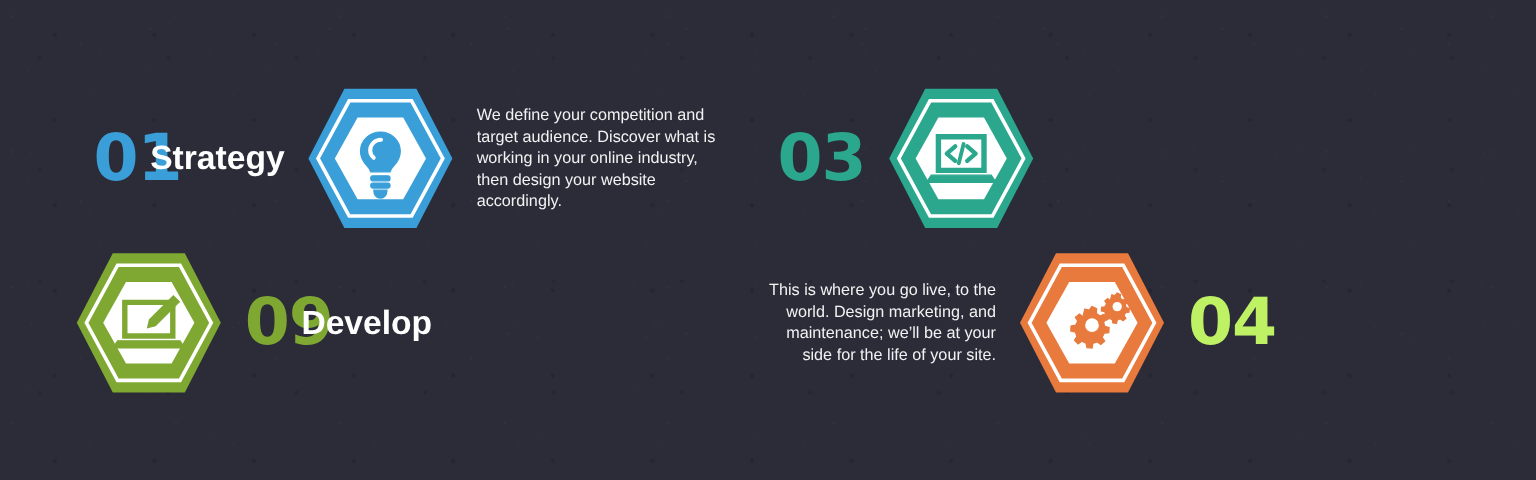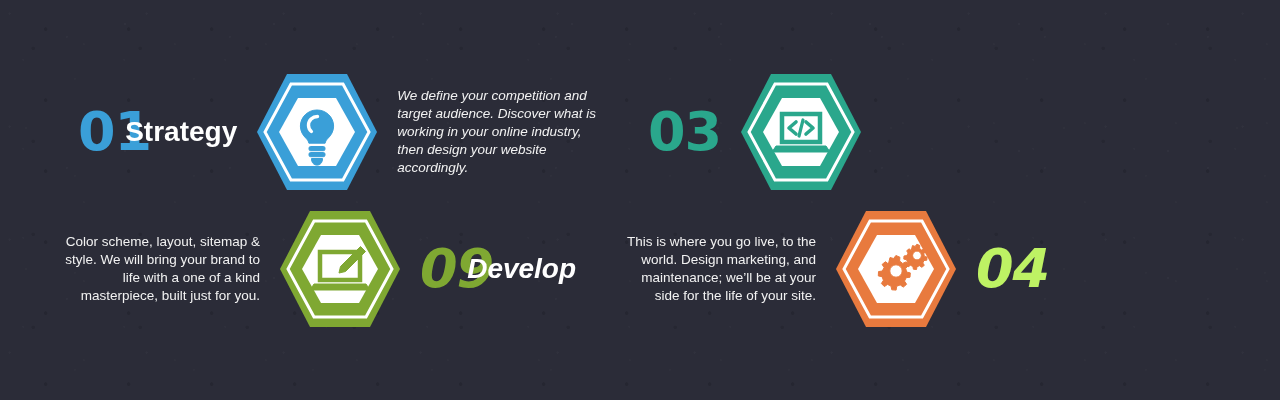--- a/index.html
+++ b/index.html
@@ -51,23 +51,23 @@
     width:200px;flex:none;
     font-family:"Liberation Sans", sans-serif;
   }
   .desc.right{text-align:right;}
   .desc.left{text-align:left;}
 
   
   #step-1{left:78px;  top:68px;}
   #step-2{left:60px;  top:205px;}
   #step-3{left:648px; top:68px;}
-  #step-4{left:616px; top:205px;}
+  #step-4{left:630px; top:205px;}
 
-  .gap-l{margin-left:16px;font-style:italic;}
+  .gap-l{margin-left:16px;}
   .gap-r{margin-right:16px;}
 </style>
 </head>
 <body style="background: rgb(43, 44, 56);">
 
 <div id="noise"></div>
 
 <div class="grid">
 
   <div class="step" id="step-1">
@@ -86,21 +86,20 @@
           <rect x="56" y="84.5" width="16" height="4.2" rx="1.6"></rect>
           <path d="M58.5 90.5h11c0 4.2-2.3 6.6-5.5 6.6s-5.5-2.4-5.5-6.6z"></path>
           <path d="M64.5 48.5c-5 0-9 3.9-9 8.8 0 2.6 1.1 4.7 2.9 6.2" fill="none" stroke="#ffffff" stroke-width="3.4" stroke-linecap="round"></path>
         </g>
       </svg>
     </div>
     <div class="desc left gap-l">We define your competition and target audience. Discover what is working in your online industry, then design your website accordingly.</div>
   </div>
 
   <div class="step" id="step-2">
-    <div class="desc right gap-r">Color scheme, layout, sitemap &amp; style. We will bring your brand to life with a one of a kind masterpiece, built just for you.</div>
     <div class="hex">
       <svg viewBox="0 0 128 128" aria-hidden="true">
         <polygon id="hexout-2" points="34,6 94,6 124,64 94,122 34,122 4,64" fill="#7fa832"></polygon>
         <polygon id="hexline-2" points="38,16 90,16 116,64 90,112 38,112 12,64" fill="none" stroke="#ffffff" stroke-width="3"></polygon>
         <polygon points="45,30 83,30 102,64 83,98 45,98 26,64" fill="#ffffff"></polygon>
         <g id="icon-2" fill="#7fa832" stroke="#7fa832">
           <path d="M44 47h40v28H44z" fill="none" stroke-width="4.5"></path>
           <path d="M38 79h52l4 6H34z"></path>
           <path d="M84.5 41.5l5 5-20 20-6.5 1.5 1.5-6.5z"></path>
         </g>

